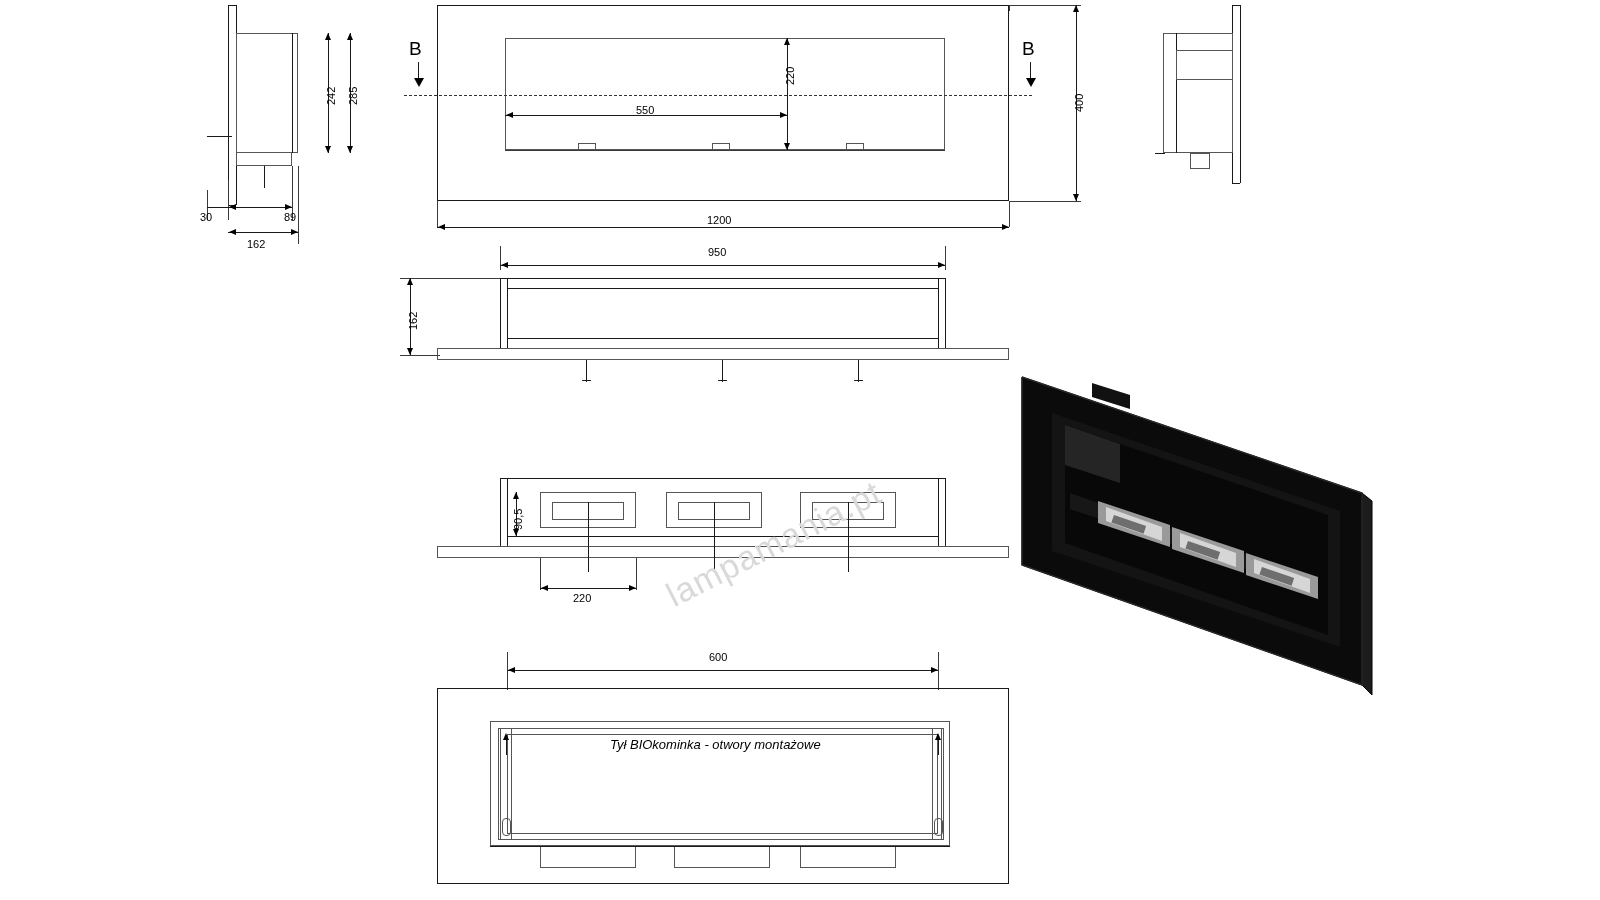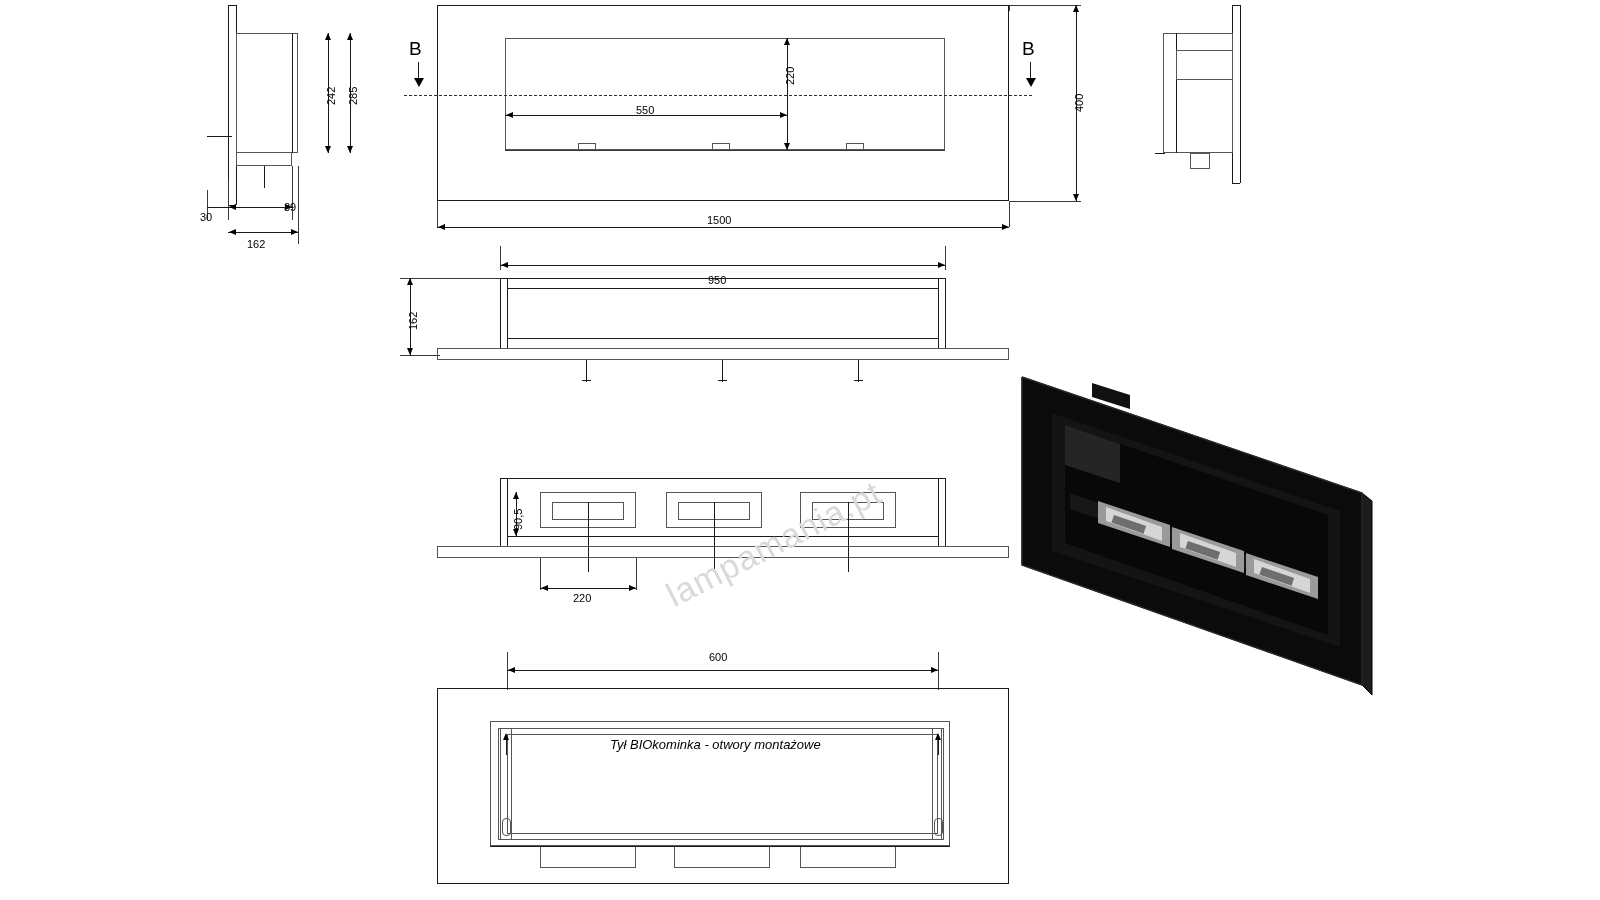--- a/index.html
+++ b/index.html
@@ -138,21 +138,21 @@
     <div class="ln v thin" style="left:228px; top:180px; height:40px;"></div>
     <div class="ln v thin" style="left:292px; top:166px; height:54px;"></div>
     <div class="ln v thin" style="left:298px; top:166px; height:78px;"></div>
 
     <div class="ln h" style="left:207px; top:207px; width:21px;"></div>
     <div class="dim" style="left:200px; top:211px;">30</div>
 
     <div class="ln h" style="left:228px; top:207px; width:64px;"></div>
     <div class="arrowhead-l" style="left:229px; top:204px;"></div>
     <div class="arrowhead-r" style="left:285px; top:204px;"></div>
-    <div class="dim" style="left:248px; top:201px;padding-left:36px;">89</div>
+    <div class="dim" style="left:248px; top:211px;padding-left:36px;">89</div>
 
     <div class="ln h" style="left:228px; top:232px; width:70px;"></div>
     <div class="arrowhead-l" style="left:229px; top:229px;"></div>
     <div class="arrowhead-r" style="left:291px; top:229px;"></div>
     <div class="dim" style="left:247px; top:238px;">162</div>
   </div>
 
   <div>
     <div class="box" style="left:437px; top:5px; width:572px; height:196px;"></div>
     <div class="box-thin" style="left:505px; top:38px; width:440px; height:112px;"></div>
@@ -188,21 +188,21 @@
     <div class="ln v" style="left:1076px; top:5px; height:196px;"></div>
     <div class="arrowhead-u" style="left:1073px; top:5px;"></div>
     <div class="arrowhead-d" style="left:1073px; top:194px;"></div>
     <div class="dim dim-v" style="left:1073px; top:112px;">400</div>
 
     <div class="ln v thin" style="left:437px; top:201px; height:26px;"></div>
     <div class="ln v thin" style="left:1009px; top:201px; height:26px;"></div>
     <div class="ln h" style="left:437px; top:227px; width:572px;"></div>
     <div class="arrowhead-l" style="left:438px; top:224px;"></div>
     <div class="arrowhead-r" style="left:1002px; top:224px;"></div>
-    <div class="dim" style="left:707px; top:214px;">1500</div>
+    <div class="dim" style="left:707px; top:214px;">1200</div>
   </div>
 
   <div>
     <div class="ln v" style="left:1232px; top:5px; height:178px;"></div>
     <div class="ln v" style="left:1240px; top:5px; height:178px;"></div>
     <div class="ln h" style="left:1232px; top:5px; width:8px;"></div>
     <div class="ln h" style="left:1232px; top:183px; width:8px;"></div>
 
     <div class="box-thin" style="left:1163px; top:33px; width:70px; height:120px;"></div>
     <div class="ln v" style="left:1176px; top:33px; height:120px;"></div>
@@ -211,21 +211,21 @@
     <div class="ln h" style="left:1155px; top:153px; width:10px;"></div>
   </div>
 
   <div>
 
     <div class="ln v thin" style="left:500px; top:246px; height:24px;"></div>
     <div class="ln v thin" style="left:945px; top:246px; height:24px;"></div>
     <div class="ln h" style="left:500px; top:265px; width:445px;"></div>
     <div class="arrowhead-l" style="left:501px; top:262px;"></div>
     <div class="arrowhead-r" style="left:938px; top:262px;"></div>
-    <div class="dim" style="left:708px; top:246px;margin-top:28px;">950</div>
+    <div class="dim" style="left:708px; top:246px;">950</div>
 
     <div class="box-thin" style="left:437px; top:348px; width:572px; height:12px;"></div>
 
     <div class="ln v" style="left:500px; top:278px; height:70px;"></div>
     <div class="ln v" style="left:507px; top:278px; height:70px;"></div>
     <div class="ln v" style="left:938px; top:278px; height:70px;"></div>
     <div class="ln v" style="left:945px; top:278px; height:70px;"></div>
     <div class="ln h" style="left:500px; top:278px; width:445px;"></div>
     <div class="ln h" style="left:507px; top:288px; width:431px;"></div>
     <div class="ln h" style="left:507px; top:338px; width:431px;"></div>

